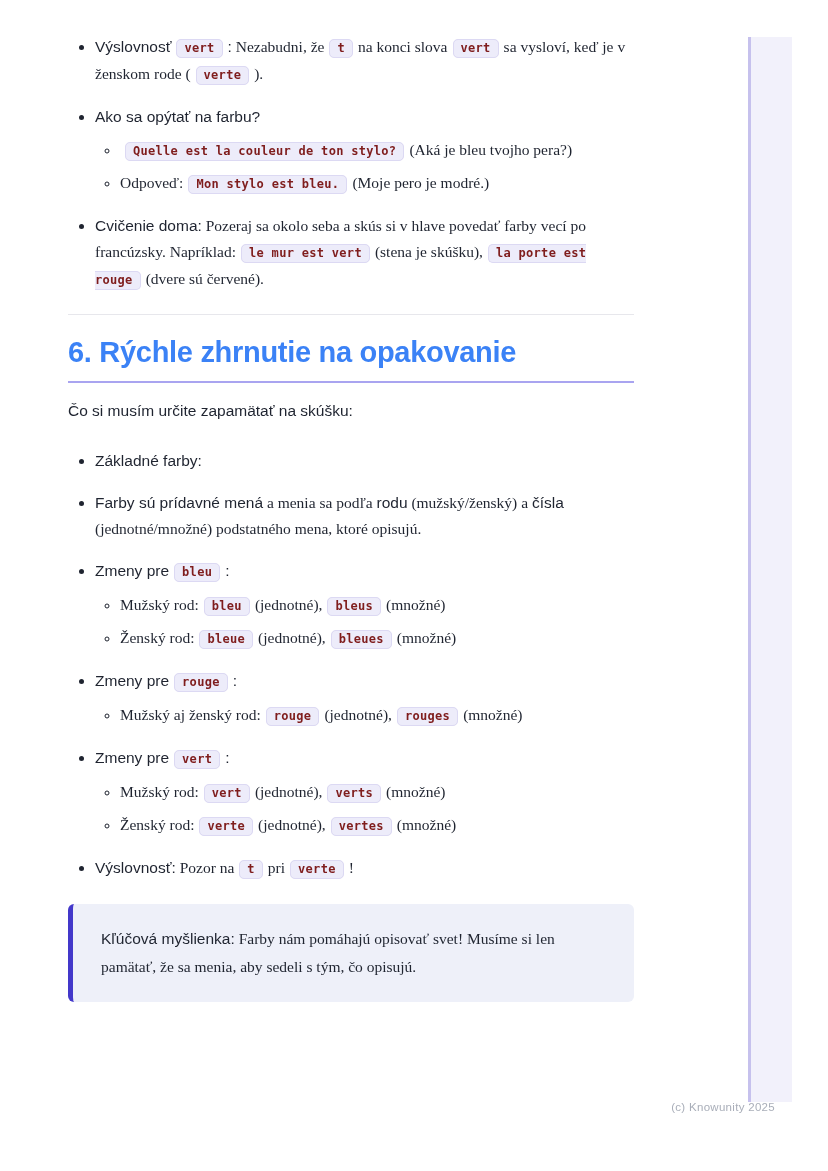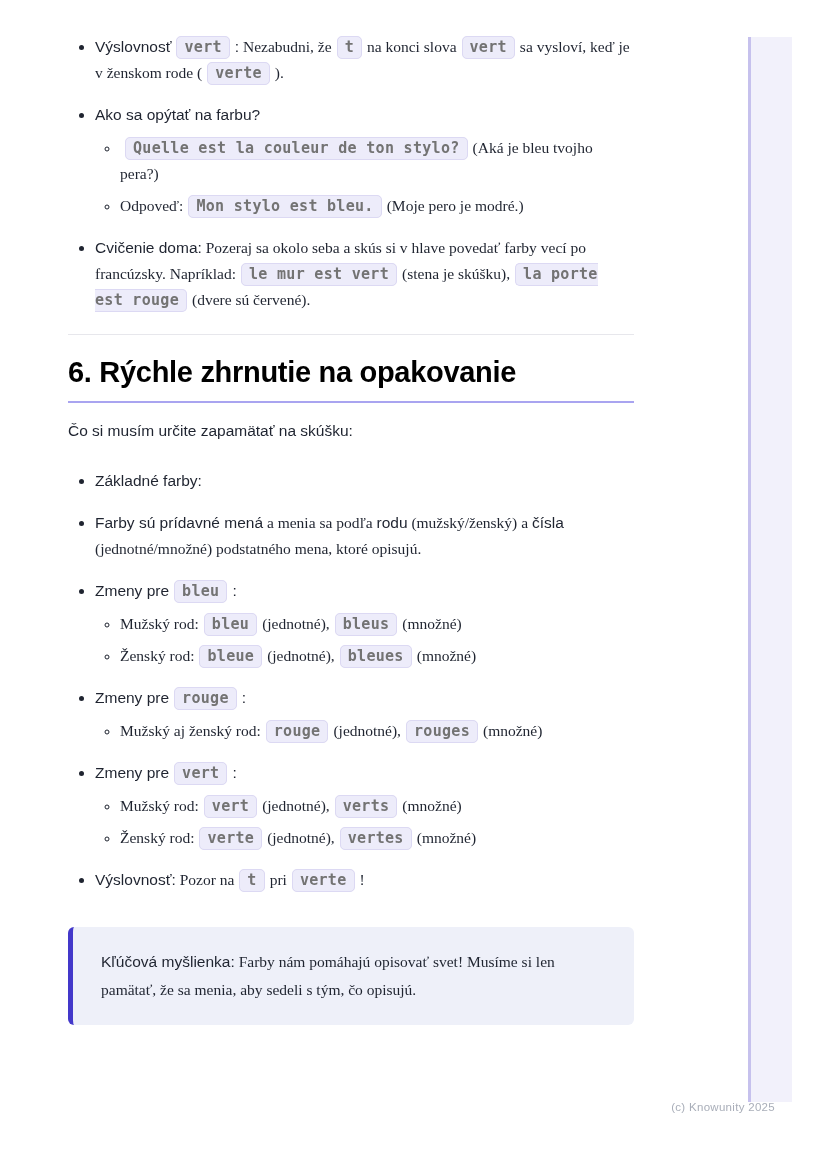--- a/index.html
+++ b/index.html
@@ -35,52 +35,52 @@
     padding-left: 25px;
     margin-top: 7px;
   }
   ul.l2 > li { margin-bottom: 6px; }
   ul.l2 > li::marker { color: #1f2430; font-size: 14px; }
 
   .seg-b { font-weight: 400; }
   .seg-n { font-weight: 400; font-family: Liberation Serif, serif; }
   .seg-c {
     font-family: "DejaVu Sans Mono", monospace;
-    font-size: 15px;
+    font-size: 12px;
     font-weight: 700;
-    color: #737373;
+    color: #7f1d1d;
     background: #edecfa;
     border: 1px solid #dcd9f3;
     border-radius: 5px;
     padding: 1px 7px 2px 7px;
     margin: 0 5px;
     letter-spacing: 0.3px;
   }
 
   hr.divider {
     border: none;
     border-top: 1px solid #e7e7ec;
     margin: 21px 0 20px 0;
   }
   h2.section-heading {
-    color: #000000;
+    color: #3b82f6;
     font-size: 29px;
     line-height: 34px;
     font-weight: 700;
     letter-spacing: -0.3px;
     margin-top: 12px;
     padding-bottom: 12px;
     border-bottom: 2px solid #a9a4f0;
   }
   p.intro {
     margin-top: 15px;
     margin-bottom: 24px;
   }
   .callout {
-    margin-top: 34px;
+    margin-top: 22px;
     background: #eef0f9;
     border-left: 5px solid #4338ca;
     border-radius: 6px;
     padding: 21px 26px 21px 28px;
     line-height: 28px;
     font-size: 15.5px;
   }
   .edge-strip {
     position: absolute;
     left: 748px;

